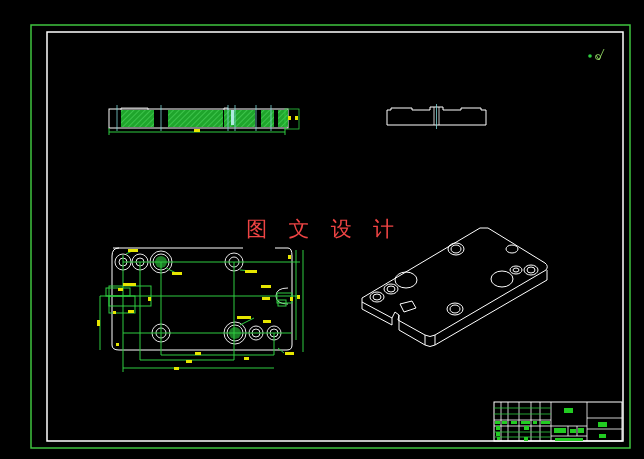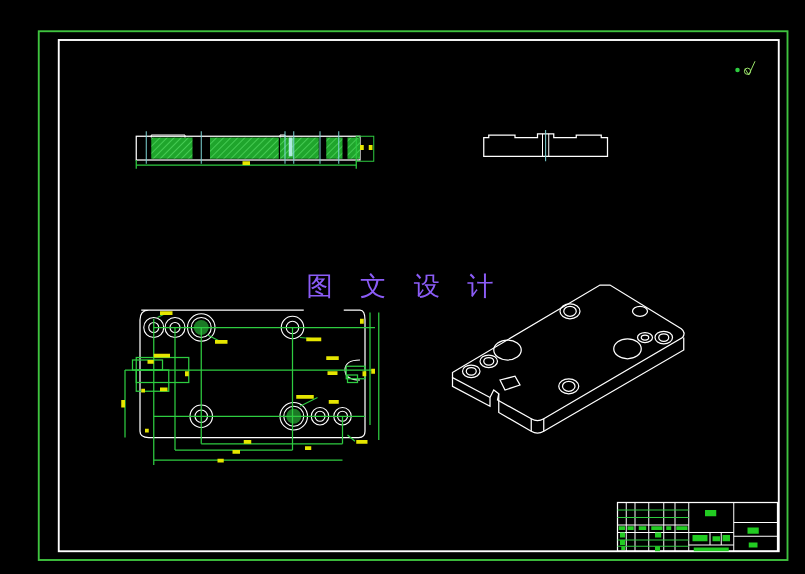--- a/index.html
+++ b/index.html
@@ -1,21 +1,21 @@
 <!DOCTYPE html>
 <html><head>
 <meta charset="utf-8">
 <style>
   html, body { margin: 0; padding: 0; background: #000; }
   body { width: 644px; height: 459px; position: relative; overflow: hidden; font-family: "DejaVu Sans", sans-serif; }
   #canvas { position: absolute; left: 0; top: 0; }
   .watermark {
     position: absolute; left: 244px; top: 212px; width: 160px; height: 34px;
     display: flex; align-items: center; justify-content: center;
-    color: #8b5cf6; font-size: 21px; letter-spacing: 8px; font-family: Liberation Sans, sans-serif;
+    color: #ef4444; font-size: 21px; letter-spacing: 8px; font-family: Liberation Serif, serif;
   }
 </style>
 </head>
 <body>
 
 <svg id="canvas" width="644" height="459" viewBox="0 0 644 459" xmlns="http://www.w3.org/2000/svg">
 
   <rect x="31" y="25" width="599" height="423" fill="none" stroke="#3fc33f" stroke-width="1.5"></rect>
   <rect x="47" y="32" width="576" height="409" fill="none" stroke="#ffffff" stroke-width="1.5"></rect>
 

